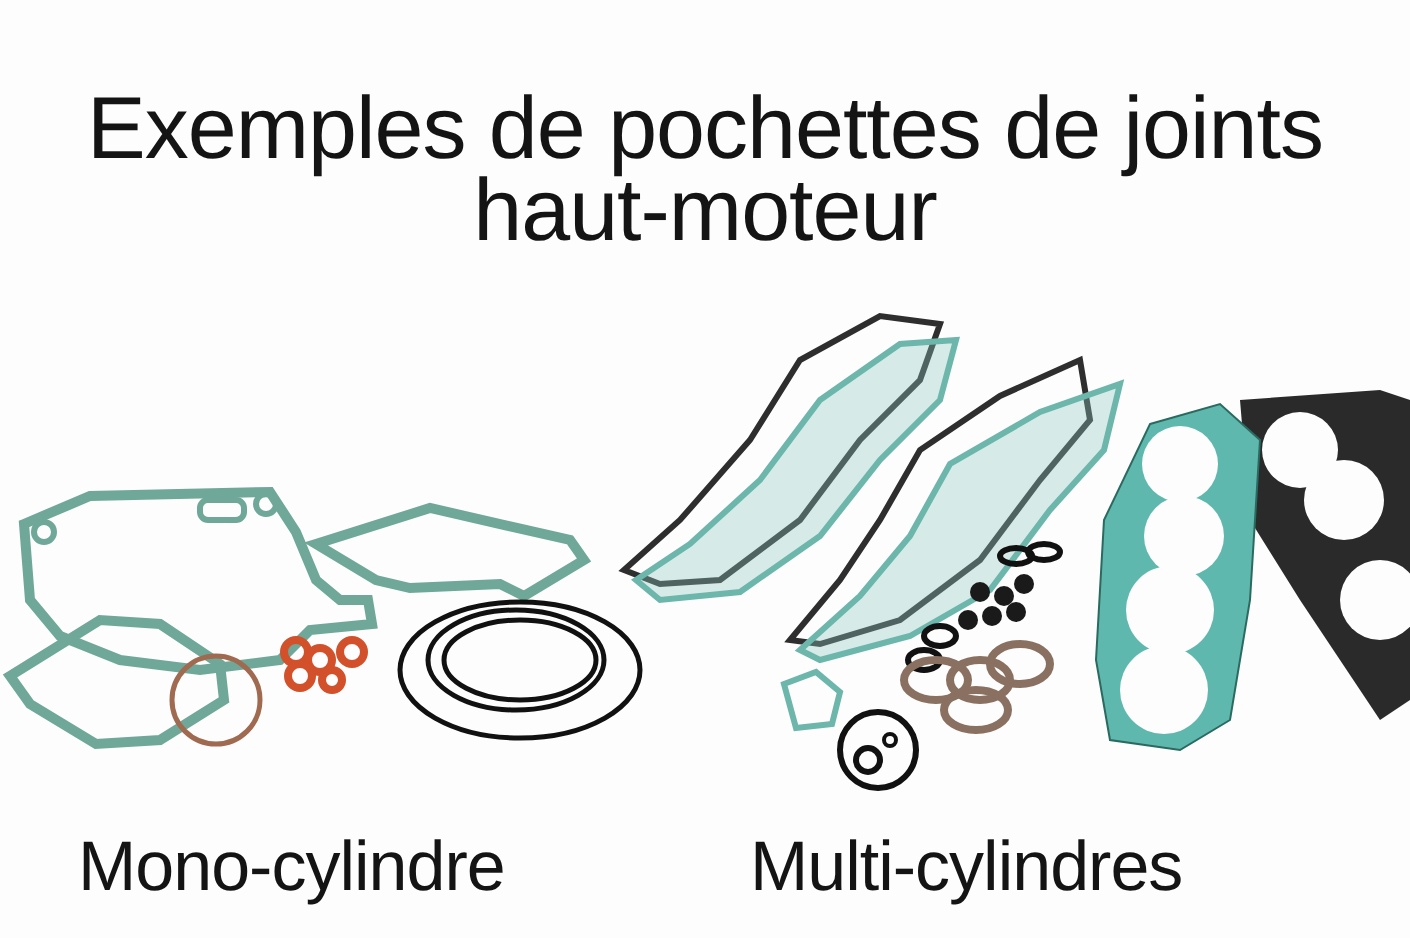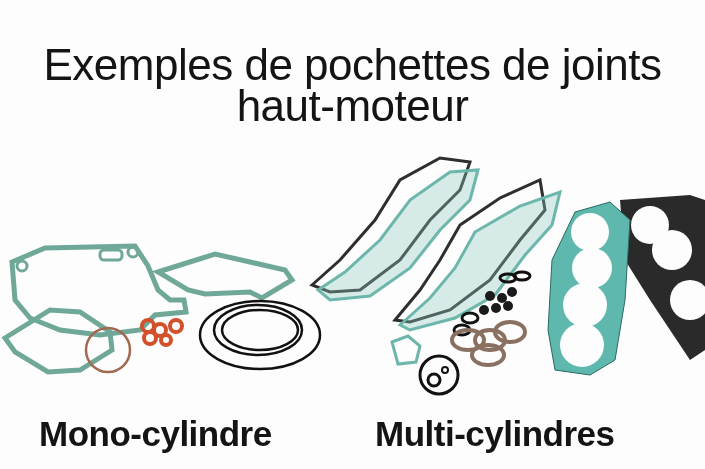--- a/index.html
+++ b/index.html
@@ -1,20 +1,20 @@
 <!DOCTYPE html>
 <html><head>
 <meta charset="utf-8">
 <style>
   html,body{margin:0;padding:0;}
   body{width:705px;height:469px;background:#fdfdfd;position:relative;overflow:hidden;font-family:"Liberation Sans",sans-serif;color:#141414;}
   .title{position:absolute;left:0;width:705px;text-align:center;font-size:44px;line-height:40px;letter-spacing:-0.5px;}
   .t1{top:45px;}
   .t2{top:86px;}
-  .cap{position:absolute;top:414px;font-size:35px;line-height:40px;letter-spacing:-0.5px;font-weight:bold;}
+  .cap{position:absolute;top:414px;font-size:35px;line-height:40px;letter-spacing:-0.5px;}
   .cap-left{left:39px;}
   .cap-right{left:375px;}
   svg{position:absolute;left:0;top:0;}
 </style>
 </head>
 <body>
 
 <div class="title t1">Exemples de pochettes de joints</div>
 <div class="title t2">haut-moteur</div>
 

